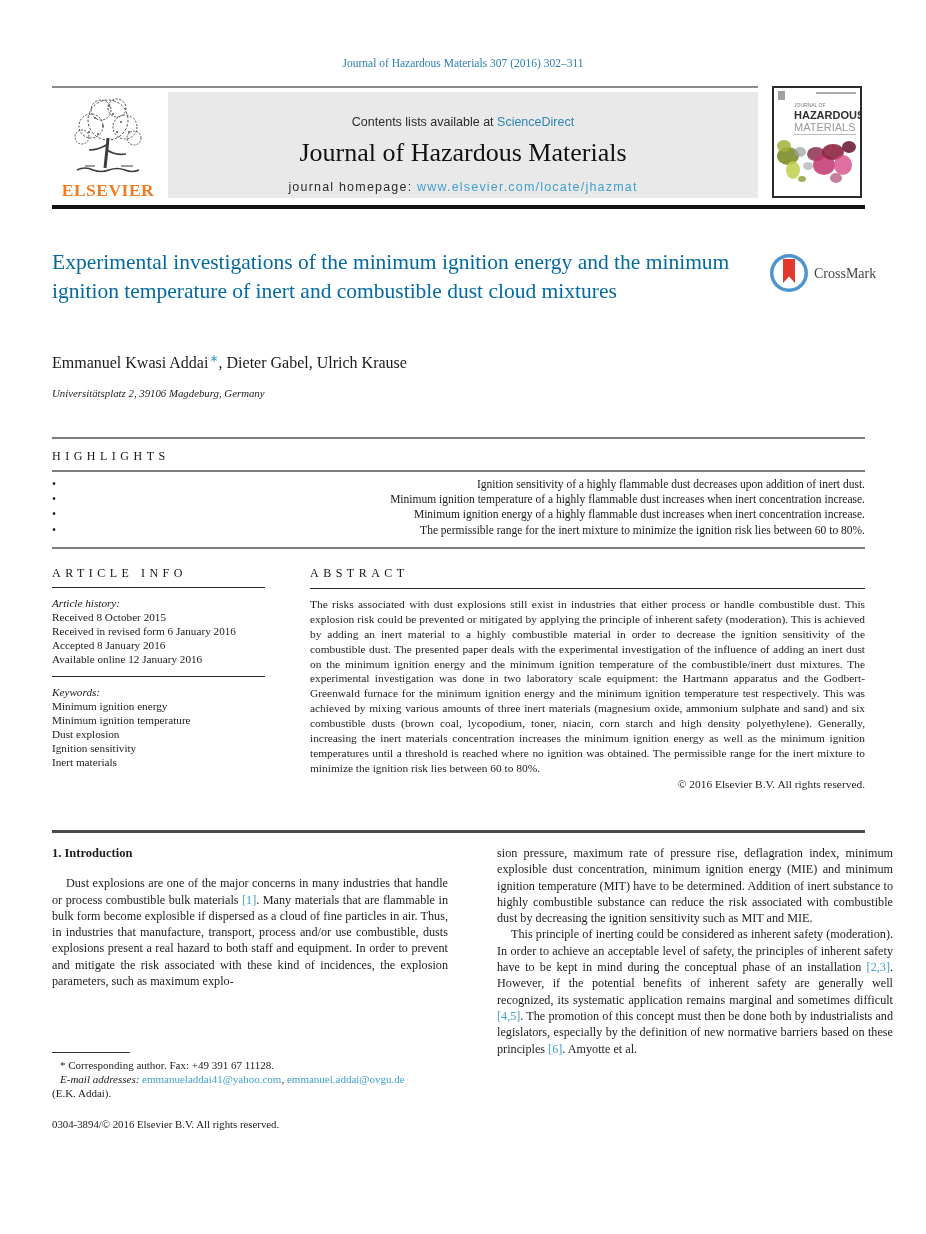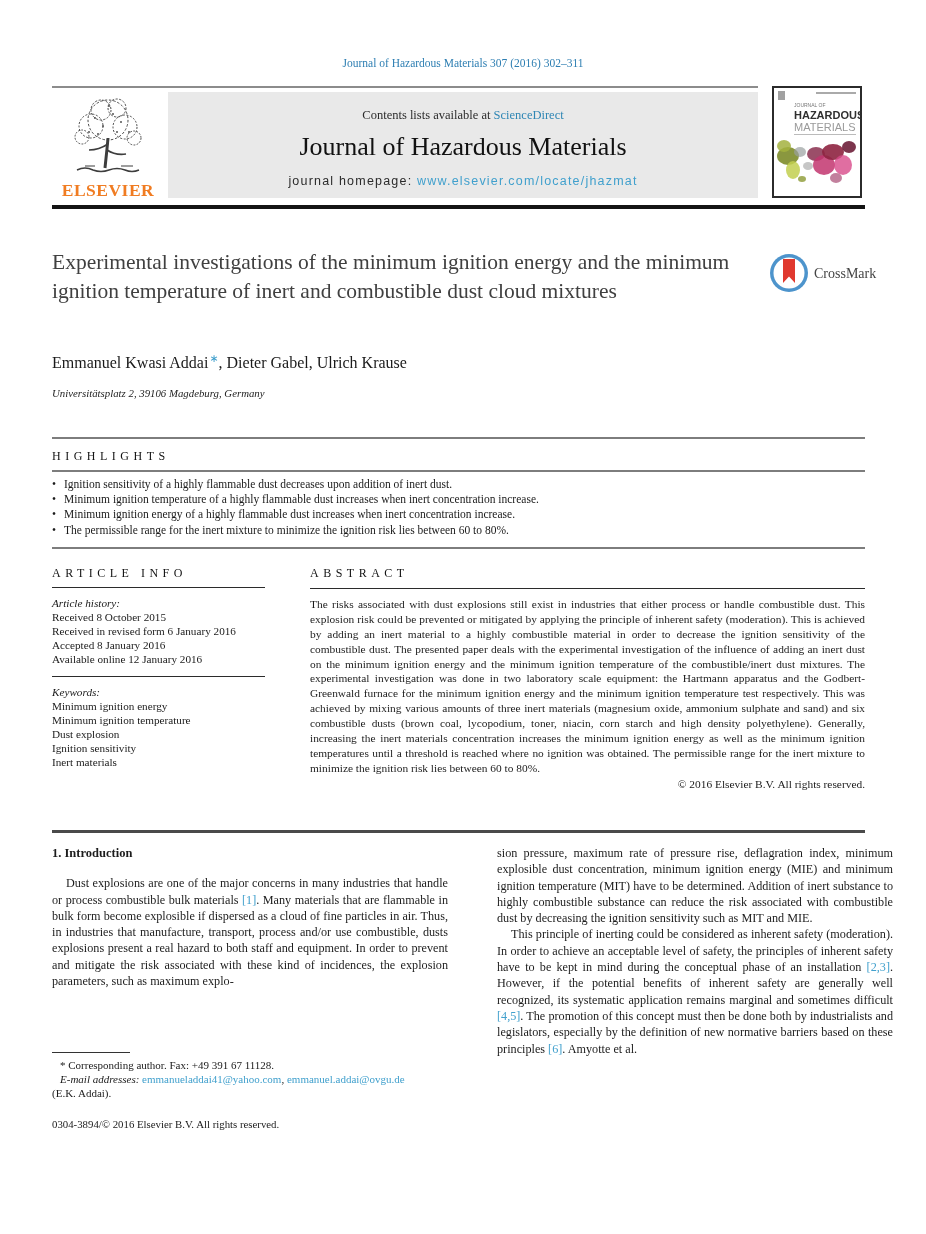--- a/index.html
+++ b/index.html
@@ -5,50 +5,50 @@
   html,body{margin:0;padding:0;}
   body{width:926px;height:1234px;background:#ffffff;position:relative;
        font-family:"Liberation Serif",serif;color:#1a1a1a;}
   .abs{position:absolute;}
 
   
   .citation{top:57px;left:0;width:926px;text-align:center;font-size:11.5px;color:#2d7eb2;}
   .rule-thin{left:52px;width:706px;height:2px;background:#8c8c8c;}
   .headerbox{left:168px;top:92px;width:590px;height:106px;background:#e9e9e9;
              text-align:center;}
-  .contents-line{margin-top:16px;font-family:Liberation Serif, serif;font-size:12.5px;color:#2b2b2b;}
+  .contents-line{margin-top:23px;font-family:Liberation Sans, sans-serif;font-size:12.5px;color:#2b2b2b;}
   .journal-title{margin-top:9px;font-size:26px;color:#111;}
   .homepage-line{margin-top:12px;font-family:"Liberation Sans",sans-serif;font-size:12.5px;
                  letter-spacing:1.2px;color:#2b2b2b;}
   .link{color:#2e86b4;text-decoration:none;cursor:pointer;}
   .lightlink{color:#41a0cd;text-decoration:none;cursor:pointer;}
   .elsevier-wrap{left:52px;top:94px;width:112px;height:106px;text-align:center;}
   .elsevier-text{font-size:17.5px;font-weight:bold;color:#f07c22;letter-spacing:0.5px;margin-top:-2px;}
   .cover{left:772px;top:86px;width:90px;height:136px;cursor:pointer;}
   .rule-black-top{left:52px;top:205px;width:813px;height:4px;background:#141414;}
 
   
-  .paper-title{left:52px;top:248px;width:700px;font-size:21.5px;line-height:29px;color:#404040;}
+  .paper-title{left:52px;top:248px;width:700px;font-size:21.5px;line-height:29px;color:#0369a1;}
   .crossmark{left:768px;top:252px;width:150px;height:44px;cursor:pointer;}
   .authors{left:52px;top:352px;width:700px;font-size:16px;}
   .seg-sup{vertical-align:super;font-size:68%;color:#41a0cd;margin-left:1px;}
   .seg-ref{color:#41a0cd;cursor:pointer;}
   .seg-link{color:#41a0cd;cursor:pointer;}
   .seg-it{font-style:italic;margin-top:20px;}
   .affiliation{left:52px;top:386px;width:760px;font-size:10.8px;font-style:italic;line-height:14px;color:#222;}
 
   
   .hl-rule1{top:437px;}
   .hl-rule2{top:470px;}
   .hl-rule3{top:547px;}
   .rule-mid-gray{left:52px;width:813px;height:2px;background:#7d7d7d;}
   .spaced-heading{font-size:12px;font-weight:400;letter-spacing:4.5px;color:#141414;}
   .hl-heading{left:52px;top:449px;}
   .hl-list{left:52px;top:477px;width:813px;font-size:11.5px;line-height:15.2px;}
-  .hl-item{padding-left:12px;position:relative;}
+  .hl-item{padding-left:12px;position:relative;text-align:right;}
   .hl-item::before{content:"•";position:absolute;left:0;top:0;}
 
   
   .info-col{left:52px;top:566px;width:213px;font-size:11.2px;line-height:14px;}
   .abs-col{left:310px;top:566px;width:555px;font-size:11.4px;line-height:14.9px;}
   .col-rule{height:1px;background:#2b2b2b;margin:7px 0 8px 0;}
   .info-label{font-style:italic;}
   .info-rule2{height:1px;background:#2b2b2b;margin:10px 0 8px 0;}
   .abstract-text{text-align:justify;color:#1c1c1c;}
   .abstract-copyright{text-align:right;margin-top:1px;}

